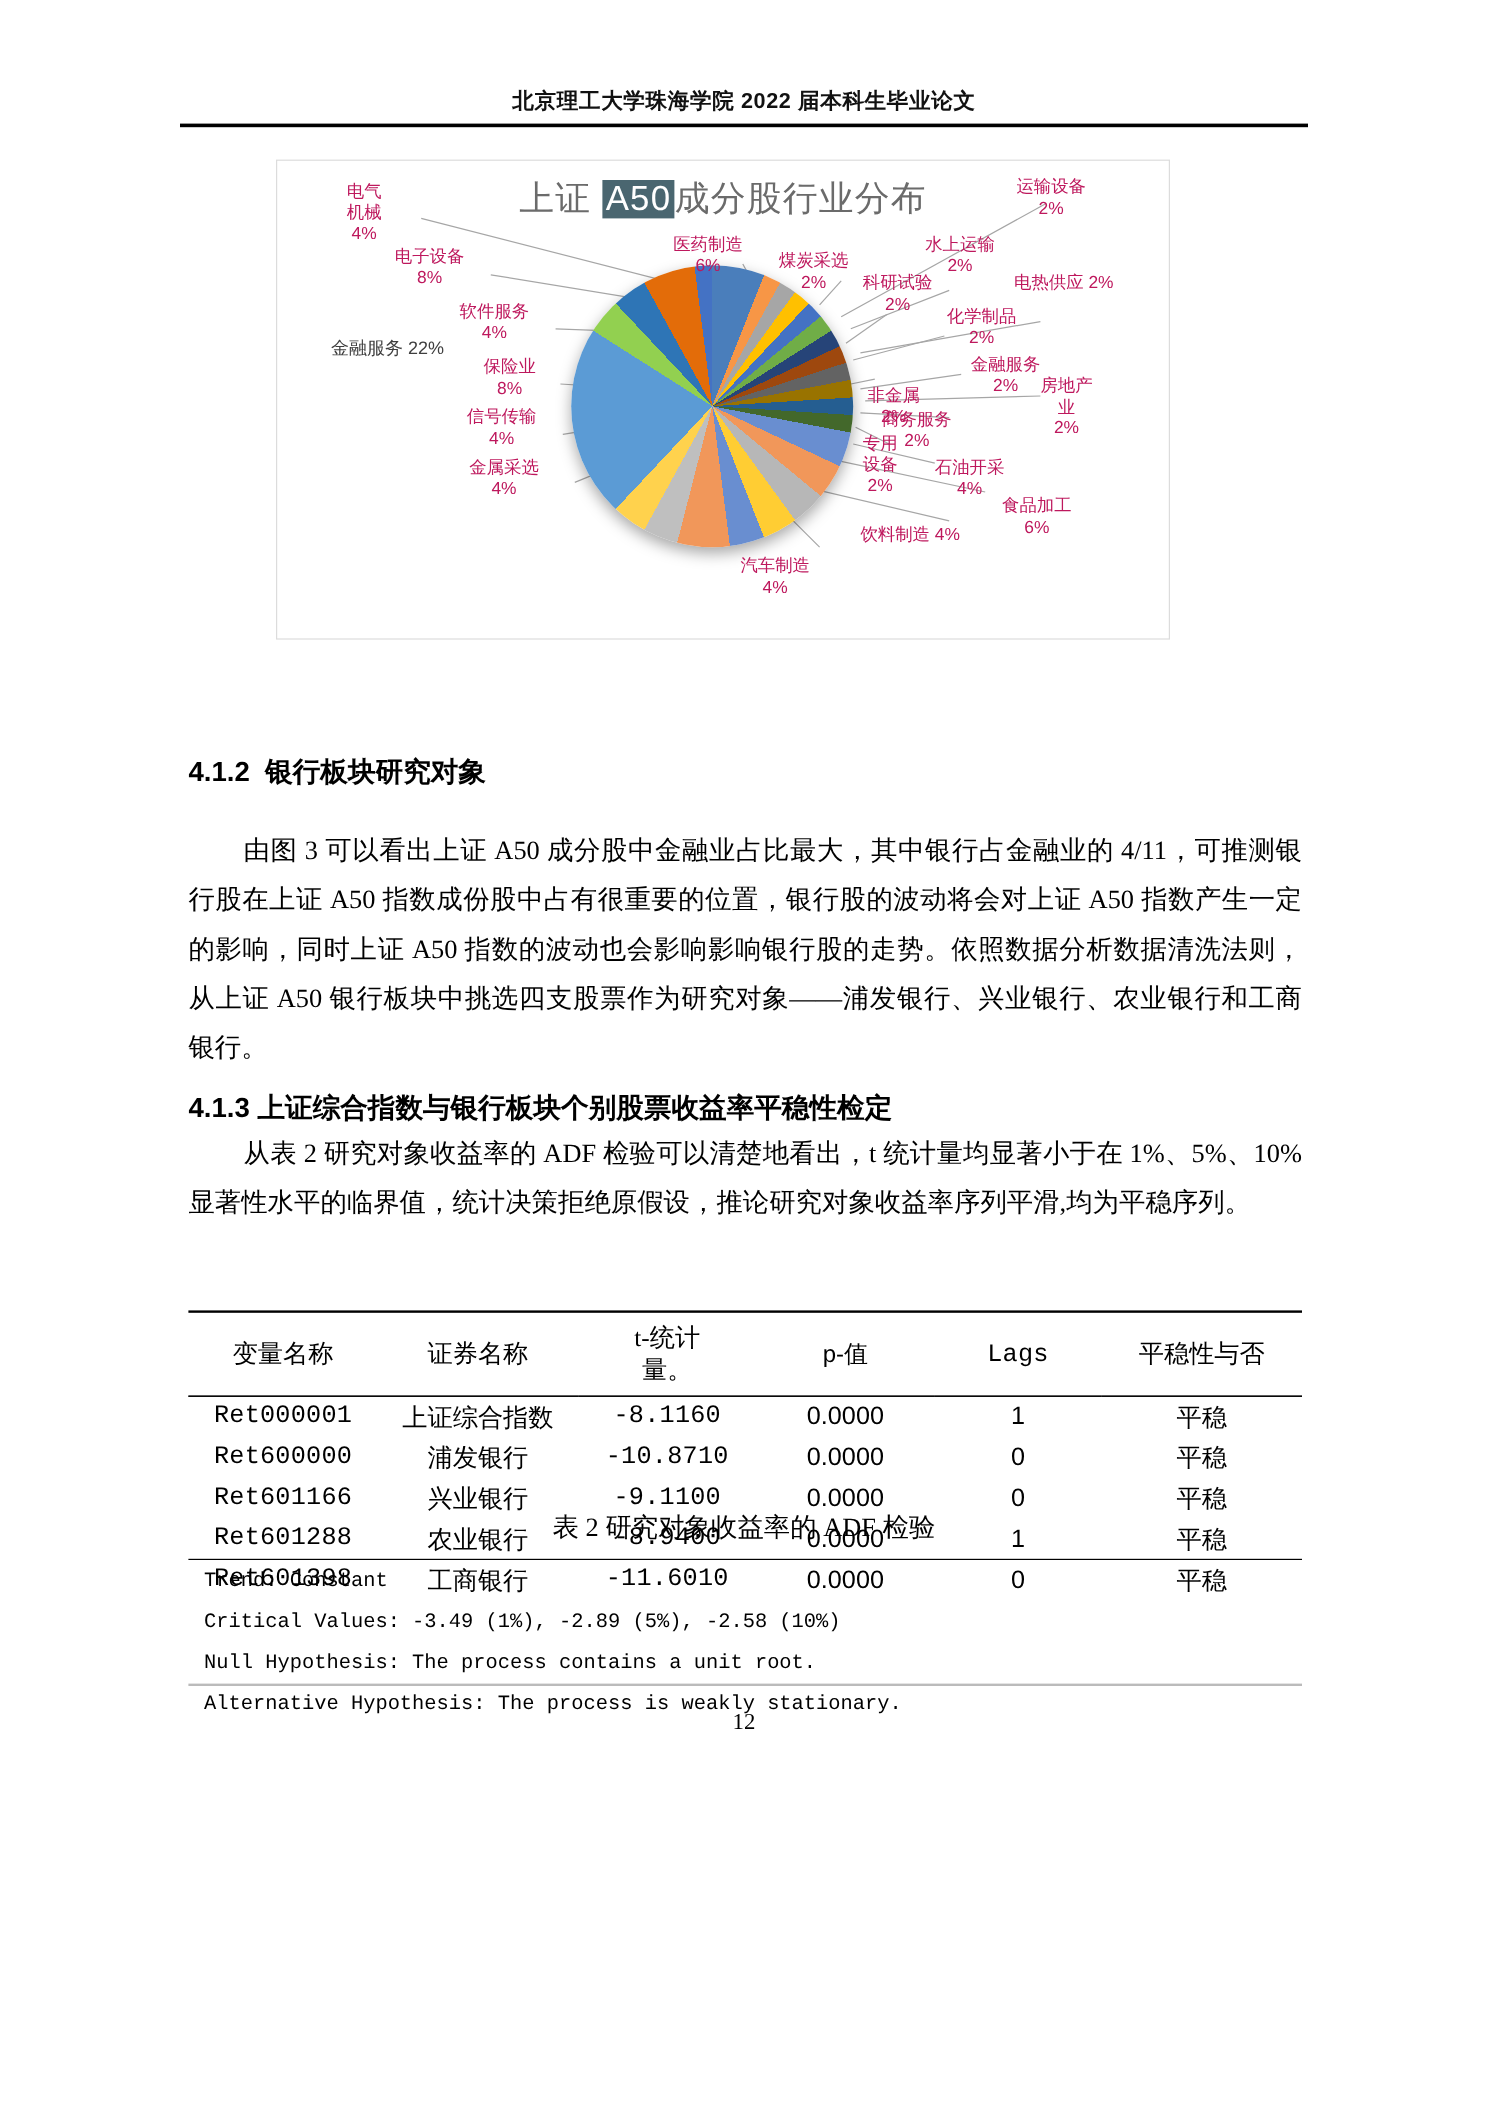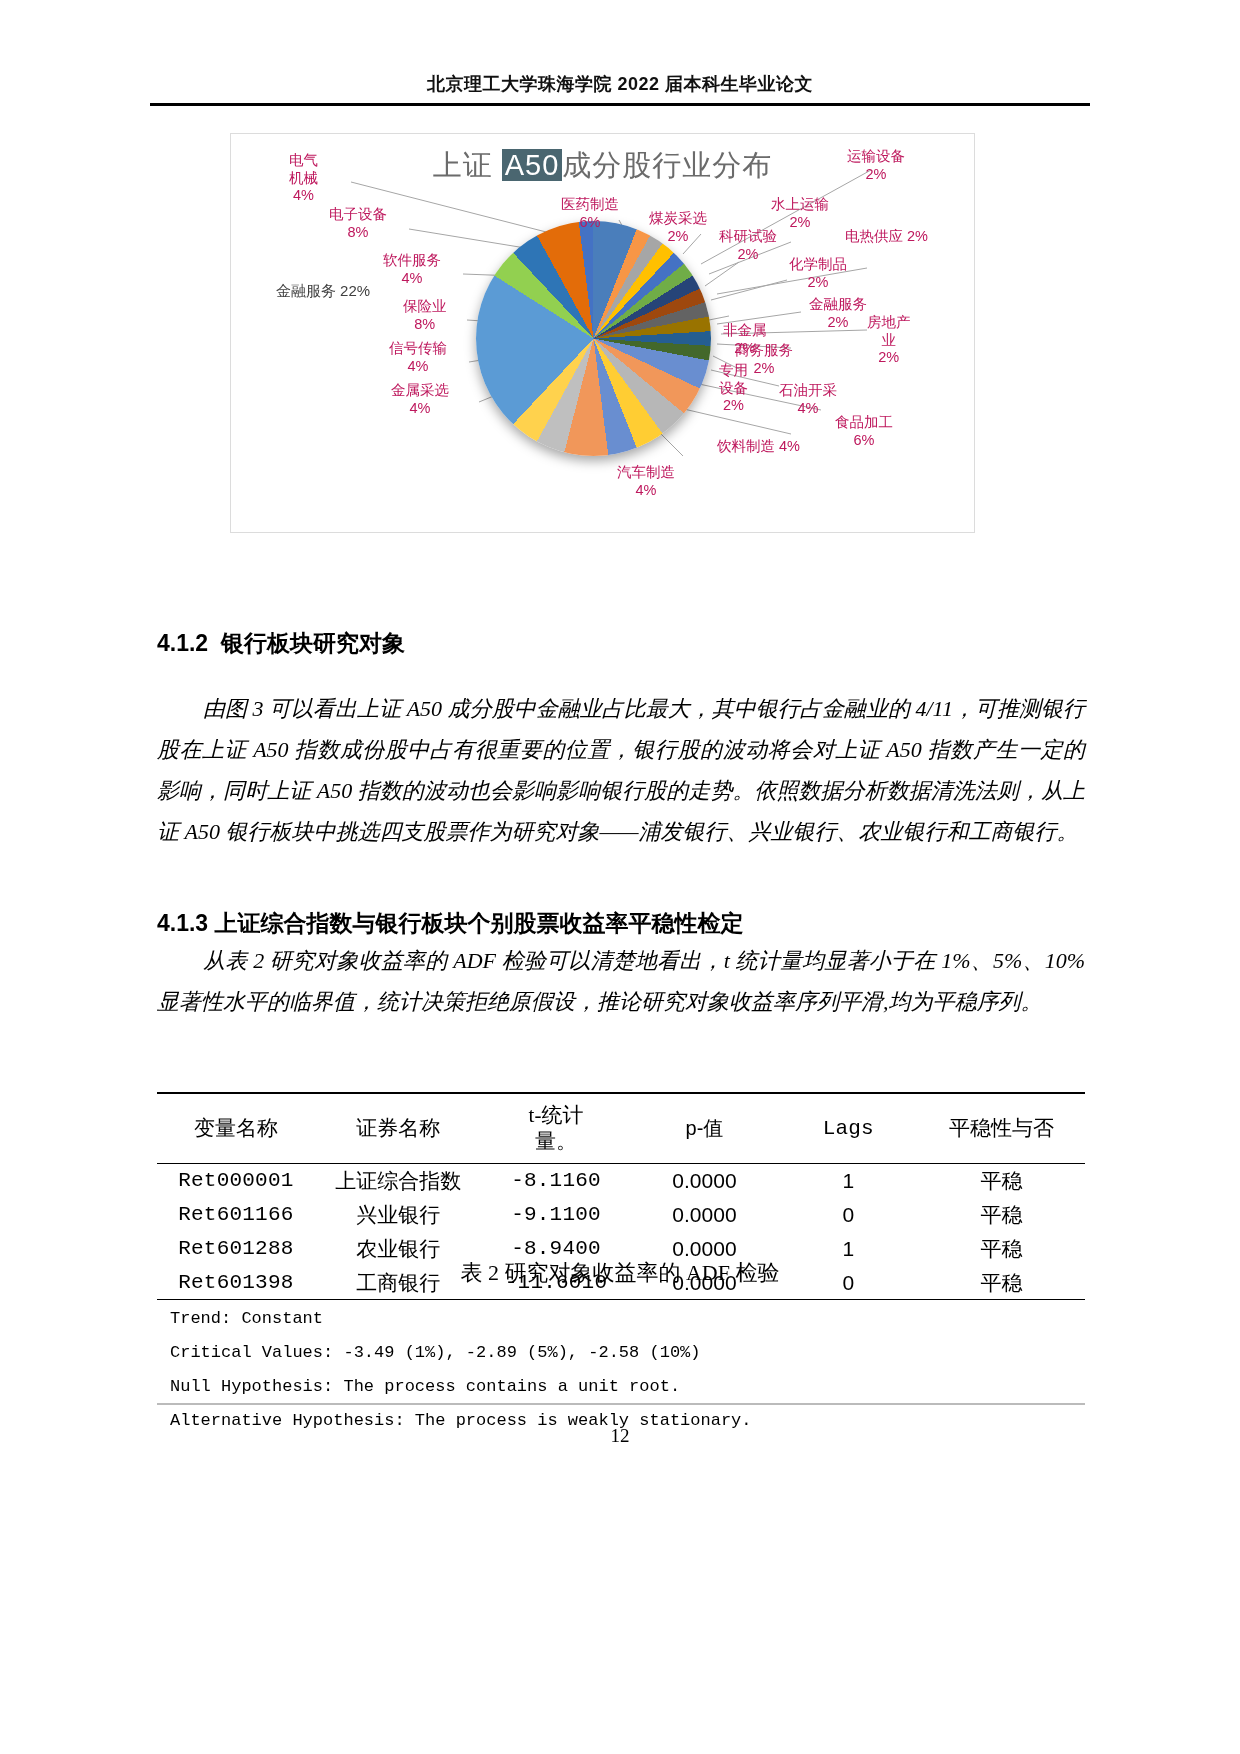--- a/index.html
+++ b/index.html
@@ -84,21 +84,21 @@
     position:absolute; left:157px; margin:0;
     font-family:"Liberation Sans", sans-serif;
     font-size:23px; font-weight:bold; color:#000;
   }
   .para {
     position:absolute; left:157px; width:928px;
     font-size:22px; line-height:41px; color:#000;
     text-align:justify;
     font-family:"Liberation Serif", serif;
   }
-  .indent { text-indent:46px;font-style:italic; }
+  .indent { text-indent:46px; }
 
   
   .tbl-caption {
     position:absolute; left:150px; top:1258px; width:940px;
     text-align:center; font-size:22px;
   }
   table.adf {
     position:absolute; left:157px; top:1092px;
     width:928px; border-collapse:collapse;
     font-family:"Liberation Serif", serif;
@@ -319,20 +319,28 @@
     <tbody>
       <tr>
         <td class="mono">Ret000001</td>
         <td class="serifcn">上证综合指数</td>
         <td class="mono">-8.1160</td>
         <td class="sans">0.0000</td>
         <td class="sans">1</td>
         <td class="serifcn">平稳</td>
       </tr>
       <tr>
+        <td class="mono">Ret600000</td>
+        <td class="serifcn">浦发银行</td>
+        <td class="mono">-10.8710</td>
+        <td class="sans">0.0000</td>
+        <td class="sans">0</td>
+        <td class="serifcn">平稳</td>
+      </tr>
+      <tr>
         <td class="mono">Ret601166</td>
         <td class="serifcn">兴业银行</td>
         <td class="mono">-9.1100</td>
         <td class="sans">0.0000</td>
         <td class="sans">0</td>
         <td class="serifcn">平稳</td>
       </tr>
       <tr>
         <td class="mono">Ret601288</td>
         <td class="serifcn">农业银行</td>

